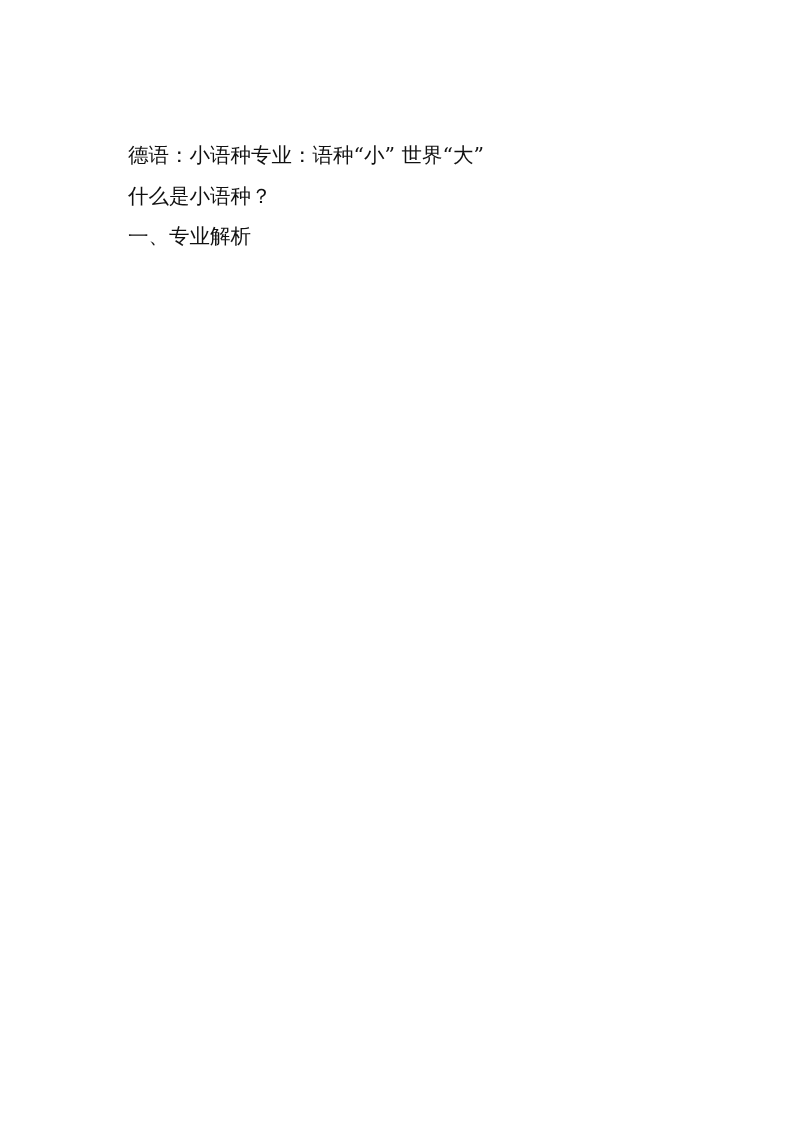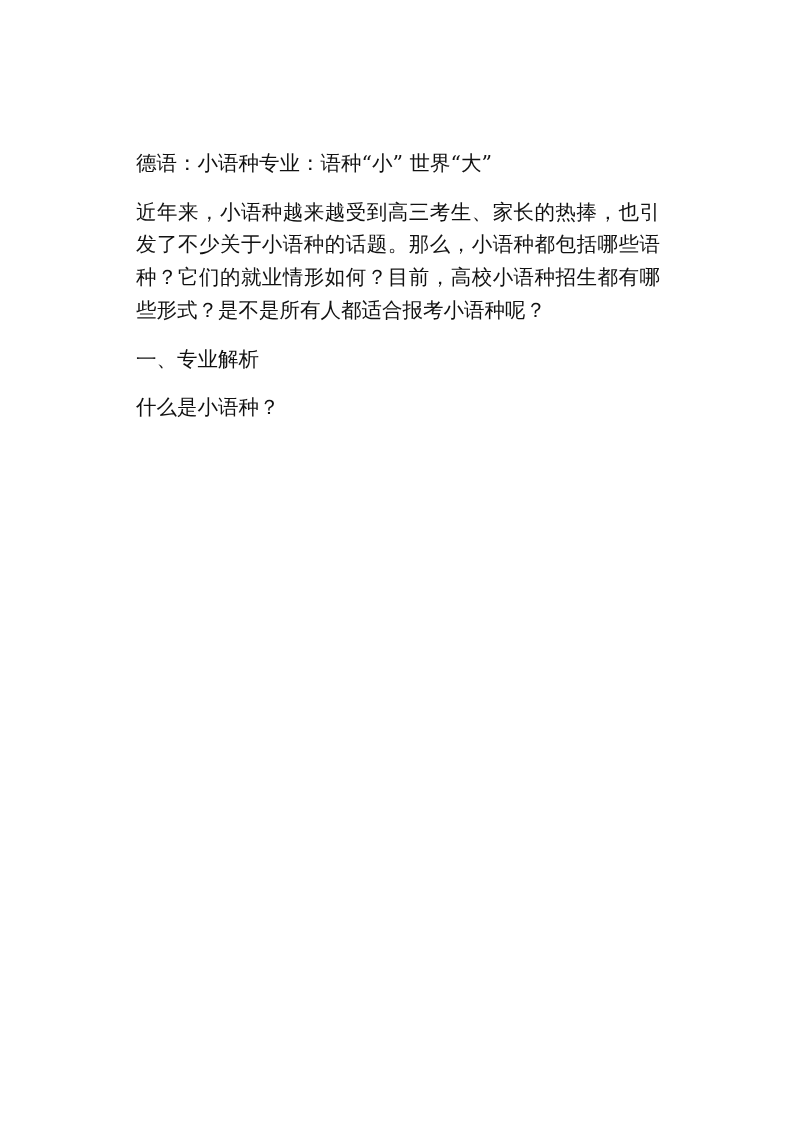--- a/index.html
+++ b/index.html
@@ -18,31 +18,30 @@
       left: 120px;
       top: 131px;
       width: 556px;
       font-family: "DejaVu Serif", "Liberation Serif", serif;
       font-size: 20.5px;
       line-height: 32.7px;
       color: #111111;
       letter-spacing: 0;
     }
     .page p {
-      margin: 16px;
+      margin: 8px;
       padding: 0;
       text-align: justify;
       text-justify: inter-character;
       word-break: break-all;
     }
     .heading {
       font-weight: normal;
     }
   </style>
 </head>
 <body>
 
 <div class="page">
   <p class="heading">德语：小语种专业：语种“小” 世界“大”</p>
-  <p>近年来，小语种越来越受到高三考生、家长的热捧，也引发了不少关于小语种的话题。那么，小语种都包括哪些语种？它们的就业情形如何？目前，高校小语种招生都有哪些形式？是不是所有人都适合报考小语种呢？</p>
+  <p class="heading">什么是小语种？</p>
   <p class="heading">一、专业解析</p>
-  <p class="heading">什么是小语种？</p>
 </div>
 
 </body></html>

